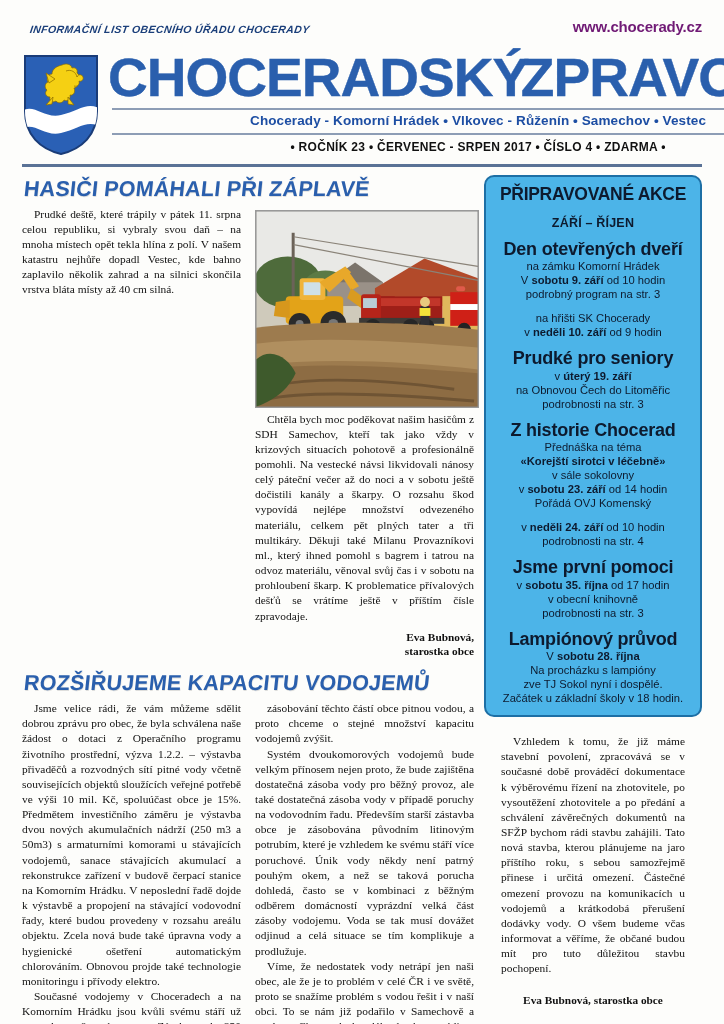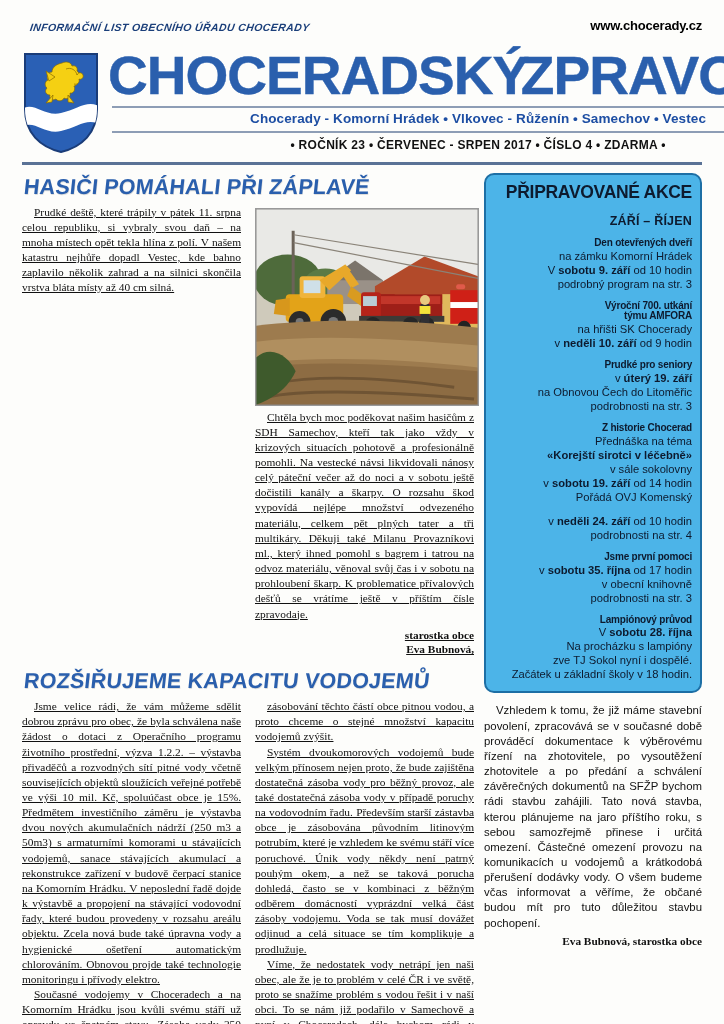--- a/index.html
+++ b/index.html
@@ -17,21 +17,21 @@
   
   .masthead { position:relative; padding: 18px 22px 0 22px; }
   .mast-top { display:flex; justify-content:space-between; align-items:flex-end; padding-left: 8px; }
   .mast-kicker {
     font-family:"Liberation Sans", sans-serif;
     font-size: 10.5px; font-weight:700; letter-spacing:0.4px;
     color:#1b3f7a; transform: skewX(-8deg); font-style: italic;
   }
   .mast-web {
     font-family:"Liberation Sans", sans-serif;
-    font-size: 13px; font-weight:800; color:#000000; letter-spacing:-0.2px;
+    font-size: 15px; font-weight:800; color:#701a75; letter-spacing:-0.2px;
   }
   .mast-main { display:flex; align-items:flex-start; margin-top:16px; }
   .crest { width:78px; height:104px; flex:0 0 78px; margin-right:12px; margin-top:2px; }
   .mast-right { flex:1 1 auto; padding-top:2px; }
   .mast-title {
     font-family:"Liberation Sans", sans-serif;
     font-weight:800;
     font-size:54px; line-height:0.92;
     color:#2a5fad;
     letter-spacing:-1px;
@@ -60,50 +60,50 @@
 
   .art-head {
     font-family:"Liberation Sans", sans-serif;
     font-weight:800; font-size:21.5px; color:#2a5fad;
     letter-spacing:0.2px; transform: skewX(-6deg);
     margin: 2px 0 5px 2px;
     text-shadow: 0.5px 0.5px 0 rgba(0,0,0,0.12);
   }
   .art-head-2 { margin-top: 4px; }
 
-  .twocol { column-count:2; column-gap:14px;text-decoration:underline; }
+  .twocol { column-count:2; column-gap:14px; }
   p.body {
     margin:0 0 0 0; text-indent: 12px;
     font-size: 11.4px; line-height: 1.33;
     text-align: justify; hyphens:auto;
     font-family:"Liberation Serif", serif;
   }
   p.body + p.body { text-indent:12px; }
   .sig { text-align:right; font-weight:700; font-size:11.3px; line-height:1.3; margin-top:6px; }
-  .sig2 { text-align:right; font-weight:700; font-size:11.3px; margin-top:4px; }
+  .sig2 { text-align:center; font-weight:700; font-size:11.3px; margin-top:4px; }
 
   .photo-wrap { float:left; width:224px; height:198px; margin: 3px 10px 4px 0; border:1px solid #999; overflow:hidden; position:relative; }
   .photo { width:100%; height:100%; position:relative; background:#d9d3c4; }
 
   
   .events {
     background:#4cb4e8; border:2px solid #1d6fa5; border-radius:10px;
     padding: 8px 8px 10px 8px; color:#0d1a2e;
     font-family:"Liberation Sans", sans-serif;
-    text-align:right;
+    text-align:center;
   }
   .ev-title { font-size:17.5px; font-weight:800; letter-spacing:-0.3px; line-height:1.05; }
   .ev-sub { font-size:12.5px; font-weight:700; margin-top:13px; letter-spacing:0.2px; }
   .ev { margin-top:10px; }
-  .ev-name { font-size:10px; font-weight:800; line-height:1.08; letter-spacing:-0.2px; }
+  .ev-name { font-size:18px; font-weight:800; line-height:1.08; letter-spacing:-0.2px; }
   .ev-line { font-size:11.2px; line-height:1.25; font-family:Liberation Sans, sans-serif; }
   .ev-line b { font-weight:700; }
 
   .right-text { margin-top:10px; }
-  .right-text p { margin:0; text-indent:12px; font-size:11.4px; line-height:1.33; text-align:justify; font-family:Liberation Sans, sans-serif; }
+  .right-text p { margin:17px; text-indent:12px; font-size:11.4px; line-height:1.33; text-align:justify; font-family:Liberation Serif, serif; }
 
   .clearfix::after { content:""; display:table; clear:both; }
 </style>
 </head>
 <body>
 
 <div class="page">
 
   <header class="masthead">
     <div class="mast-top">
@@ -220,22 +220,22 @@
               <path d="M0,160 C70,152 150,158 224,164 L224,198 L0,198 Z" fill="#8d6c43"></path>
               <path d="M20,176 C70,166 140,172 200,180" stroke="#6f5434" stroke-width="3" fill="none"></path>
               <path d="M10,190 C60,180 150,186 220,192" stroke="#6f5434" stroke-width="3" fill="none"></path>
 
               <path d="M0,150 C16,136 34,150 40,164 C30,186 10,194 0,198 Z" fill="#3e5a2c"></path>
               <rect x="0" y="0" width="224" height="198" fill="none" stroke="#8a8a8a" stroke-width="1"></rect>
             </svg>
           </div>
           <p class="body">Chtěla bych moc poděkovat našim hasičům z SDH Samechov, kteří tak jako vždy v krizových situacích pohotově a profesionálně pomohli. Na vestecké návsi likvidovali nánosy celý páteční večer až do noci a v sobotu ještě dočistili kanály a škarpy. O rozsahu škod vypovídá nejlépe množství odvezeného materiálu, celkem pět plných tater a tři multikáry. Děkuji také Milanu Provazníkovi ml., který ihned pomohl s bagrem i tatrou na odvoz materiálu, věnoval svůj čas i v sobotu na prohloubení škarp. K problematice přívalových dešťů se vrátíme ještě v příštím čísle zpravodaje.</p>
           <div class="sig">
+            <div>Eva Bubnová,</div>
             <div>starostka obce</div>
-            <div>Eva Bubnová,</div>
           </div>
         </div>
       </section>
 
       <section style="margin-top:12px;">
         <h1 class="art-head art-head-2">ROZŠIŘUJEME KAPACITU VODOJEMŮ</h1>
         <div class="twocol">
           <p class="body">Jsme velice rádi, že vám můžeme sdělit dobrou zprávu pro obec, že byla schválena naše žádost o dotaci z Operačního programu životního prostřední, výzva 1.2.2. – výstavba přivaděčů a rozvodných sítí pitné vody včetně souvisejících objektů sloužících veřejné potřebě ve výši 10 mil. Kč, spoluúčast obce je 15%. Předmětem investičního záměru je výstavba dvou nových akumulačních nádrží (250 m3 a 50m3) s armaturními komorami u stávajících vodojemů, sanace stávajících akumulací a rekonstrukce zařízení v budově čerpací stanice na Komorním Hrádku. V neposlední řadě dojde k výstavbě a propojení na stávající vodovodní řady, které budou provedeny v rozsahu areálu objektu. Zcela nová bude také úpravna vody a hygienické ošetření automatickým chlorováním. Obnovou projde také technologie monitoringu i přívody elektro.</p>
           <p class="body">Současné vodojemy v Choceradech a na Komorním Hrádku jsou kvůli svému stáří už opravdu ve špatném stavu. Zásoba vody 250 m3 pro Chocerady a 50 m3 na Komorním Hrádku přestává stačit potřebám</p>
           <div style="break-before:column;"></div>
@@ -251,36 +251,35 @@
         <div class="ev-title">PŘIPRAVOVANÉ AKCE</div>
         <div class="ev-sub">ZÁŘÍ – ŘÍJEN</div>
         <div id="events-list">
             <div class="ev">
               <div class="ev-name">Den otevřených dveří</div>
               <div class="ev-line">na zámku Komorní Hrádek</div>
               <div class="ev-line">V <b>sobotu 9. září</b> od 10 hodin</div>
               <div class="ev-line">podrobný program na str. 3</div>
             </div>
             <div class="ev">
-              <div class="ev-name">Výroční 700. utkání<br>týmu AMFORA</div>
               <div class="ev-line">na hřišti SK Chocerady</div>
               <div class="ev-line">v <b>neděli 10. září</b> od 9 hodin</div>
             </div>
             <div class="ev">
               <div class="ev-name">Prudké pro seniory</div>
               <div class="ev-line">v <b>úterý 19. září</b></div>
               <div class="ev-line">na Obnovou Čech do Litoměřic</div>
               <div class="ev-line">podrobnosti na str. 3</div>
             </div>
             <div class="ev">
               <div class="ev-name">Z historie Chocerad</div>
               <div class="ev-line">Přednáška na téma</div>
               <div class="ev-line"><b>«Korejští sirotci v léčebně»</b></div>
               <div class="ev-line">v sále sokolovny</div>
-              <div class="ev-line">v <b>sobotu 19. září</b> od 14 hodin</div>
+              <div class="ev-line">v <b>sobotu 23. září</b> od 14 hodin</div>
               <div class="ev-line">Pořádá OVJ Komenský</div>
             </div>
             <div class="ev">
               <div class="ev-line">v <b>neděli 24. září</b> od 10 hodin</div>
               <div class="ev-line">podrobnosti na str. 4</div>
             </div>
             <div class="ev">
               <div class="ev-name">Jsme první pomoci</div>
               <div class="ev-line">v <b>sobotu 35. října</b> od 17 hodin</div>
               <div class="ev-line">v obecní knihovně</div>

